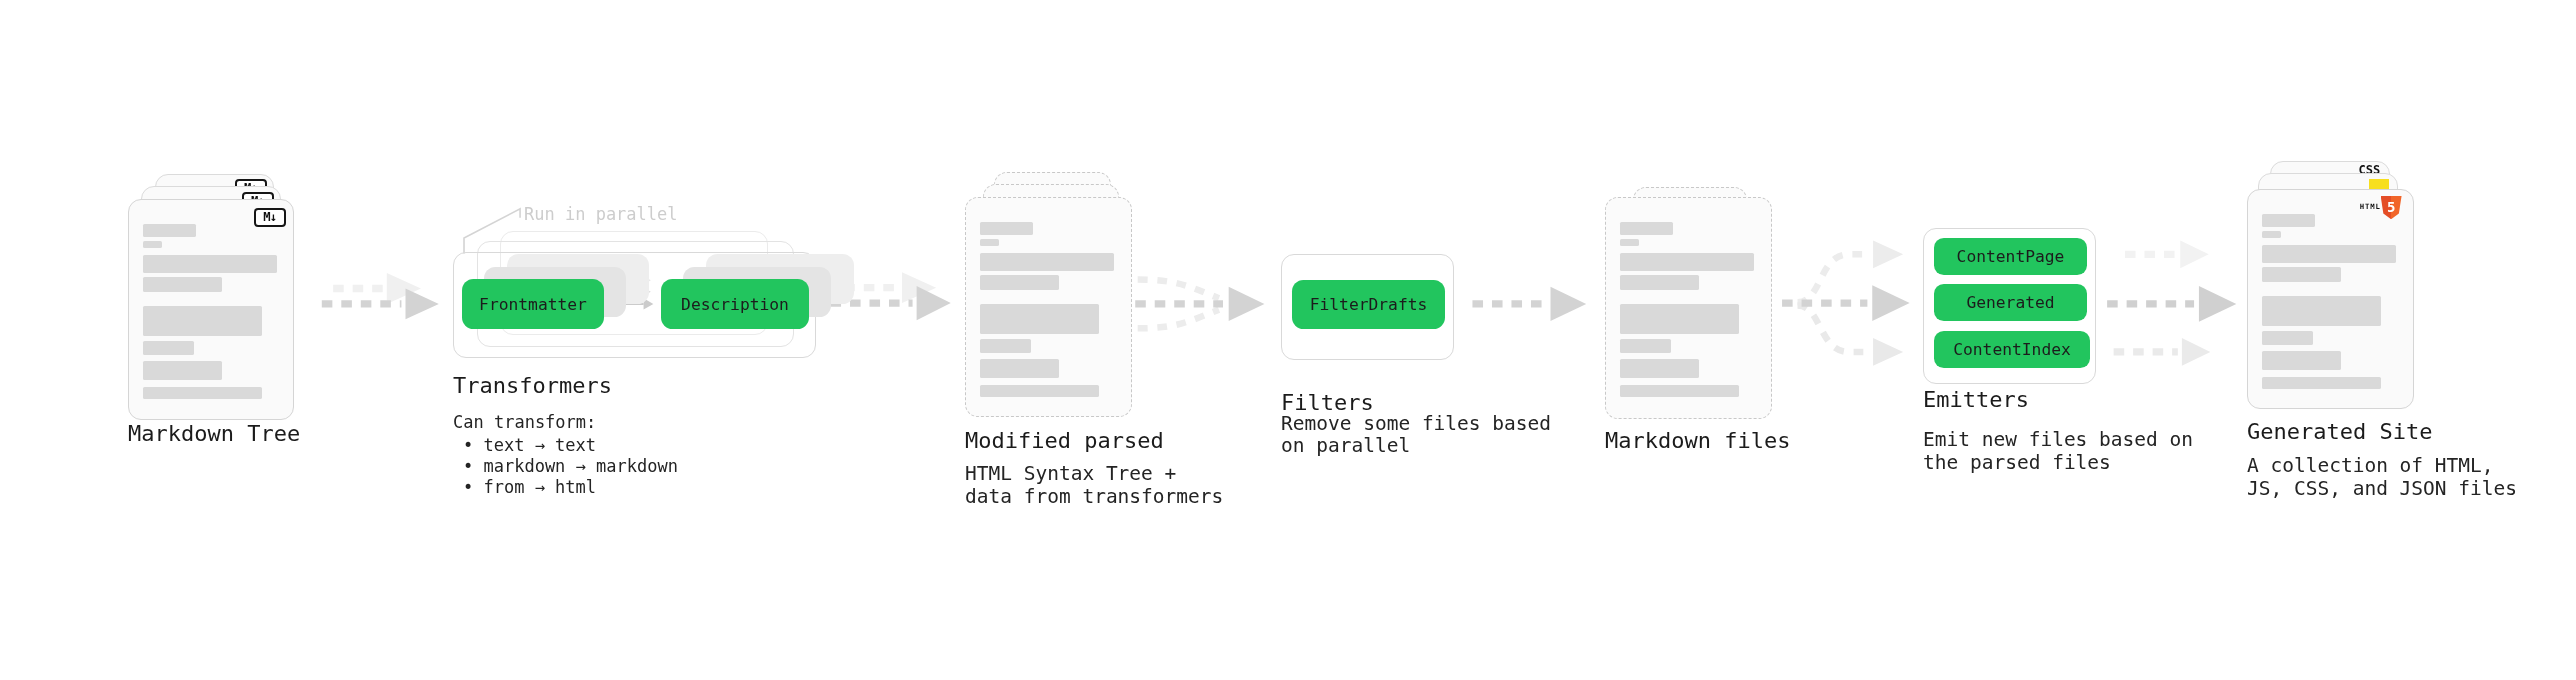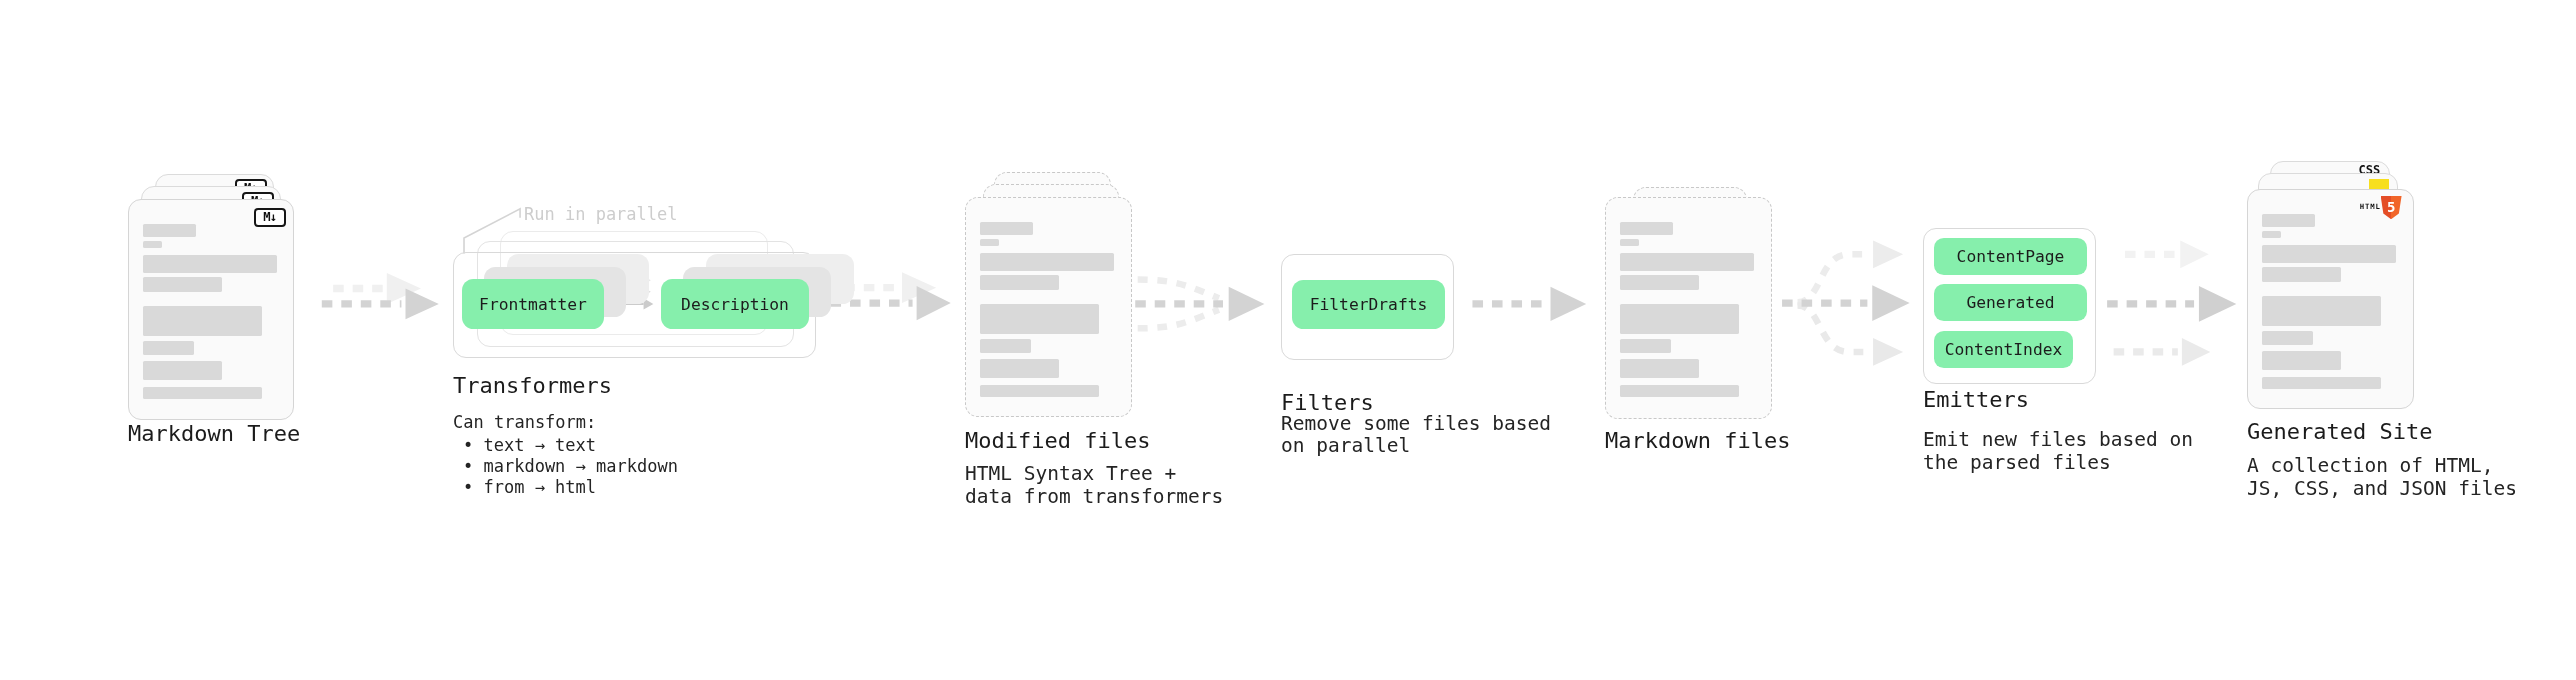--- a/index.html
+++ b/index.html
@@ -32,21 +32,21 @@
       display:flex;align-items:center;justify-content:center;color:#fff;font-size:14px;font-weight:bold;}
   .js-badge{position:absolute;width:19.5px;height:13px;background:var(--js-yellow,#f7df1e);}
   .css-badge{position:absolute;display:flex;flex-direction:column;align-items:center;}
   .css-caption{font-size:12px;font-weight:bold;color:#111;line-height:1;}
   .css-bar{width:23px;height:3.3px;margin-top:0.8px;background:var(--css-blue,#2965f1);}
 
   
   .gbox{position:absolute;border:1.6px solid #d9d9d9;border-radius:13px;background:transparent;box-sizing:border-box;}
   .gbox.g1{border-color:#e3e3e3;}
   .gbox.g2{border-color:#ebebeb;}
-  .pill{position:absolute;background:#86efac;border-radius:11.4px;display:flex;align-items:center;justify-content:center;
+  .pill{position:absolute;background:#22c55e;border-radius:11.4px;display:flex;align-items:center;justify-content:center;
         font-size:16.3px;color:#1c1c1c;white-space:pre;}
   .pill.g1{background:#e4e4e4;}
   .pill.g2{background:#eeeeee;}
   .pill.sm{border-radius:9.8px;}
 
   
   .h{position:absolute;font-size:22px;line-height:1;white-space:pre;color:#1b1b1b;}
   .d{position:absolute;font-size:19.5px;line-height:1;white-space:pre;color:#242424;}
   .small{font-size:17px;}
   .annotation{position:absolute;font-size:17px;line-height:1;white-space:pre;color:#cdcdcd;}
@@ -168,21 +168,21 @@
       <i class="bar b1"></i>
         <i class="bar b2"></i>
         <i class="bar b3"></i>
         <i class="bar b4"></i>
         <i class="bar b5"></i>
         <i class="bar b6"></i>
         <i class="bar b7"></i>
         <i class="bar b8"></i>
     </div>
   </div>
-  <div class="h" style="left:965px;top:430px;">Modified files</div>
+  <div class="h" style="left:965px;top:430px;">Modified parsed</div>
   <div class="d" style="left:965px;top:464px;">HTML Syntax Tree +</div>
   <div class="d" style="left:965px;top:487px;">data from transformers</div>
 
   <div>
     <div class="gbox" style="left:1281px;top:254px;width:173px;height:106px;"></div>
     <div class="pill" style="left:1292px;top:280px;width:153px;height:49px;"><span>FilterDrafts</span></div>
   </div>
   <div class="h" style="left:1281px;top:392px;">Filters</div>
   <div class="d" style="left:1281px;top:414px;">Remove some files based</div>
   <div class="d" style="left:1281px;top:436px;">on parallel</div>
@@ -199,21 +199,21 @@
         <i class="bar b7"></i>
         <i class="bar b8"></i>
     </div>
   </div>
   <div class="h" style="left:1605px;top:430px;">Markdown files</div>
 
   <div>
     <div class="gbox" style="left:1923px;top:228px;width:173px;height:156px;"></div>
     <div class="pill sm" style="left:1934px;top:238px;width:153px;height:37px;"><span>ContentPage</span></div>
     <div class="pill sm" style="left:1934px;top:284px;width:153px;height:37px;"><span>Generated</span></div>
-    <div class="pill sm" style="left:1934px;top:331px;width:139px;height:37px;"><span>ContentIndex</span></div>
+    <div class="pill sm" style="left:1934px;top:331px;width:156px;height:37px;"><span>ContentIndex</span></div>
   </div>
   <div class="h" style="left:1923px;top:389px;">Emitters</div>
   <div class="d" style="left:1923px;top:430px;">Emit new files based on</div>
   <div class="d" style="left:1923px;top:453px;">the parsed files</div>
 
   <div>
     <div class="doc-card back" style="left:2270px;top:161px;width:120px;height:195px;">
       <div class="css-badge" style="right:8.1px;top:2.4px;">
         <span class="css-caption">CSS</span>
         <span class="css-bar"></span>

